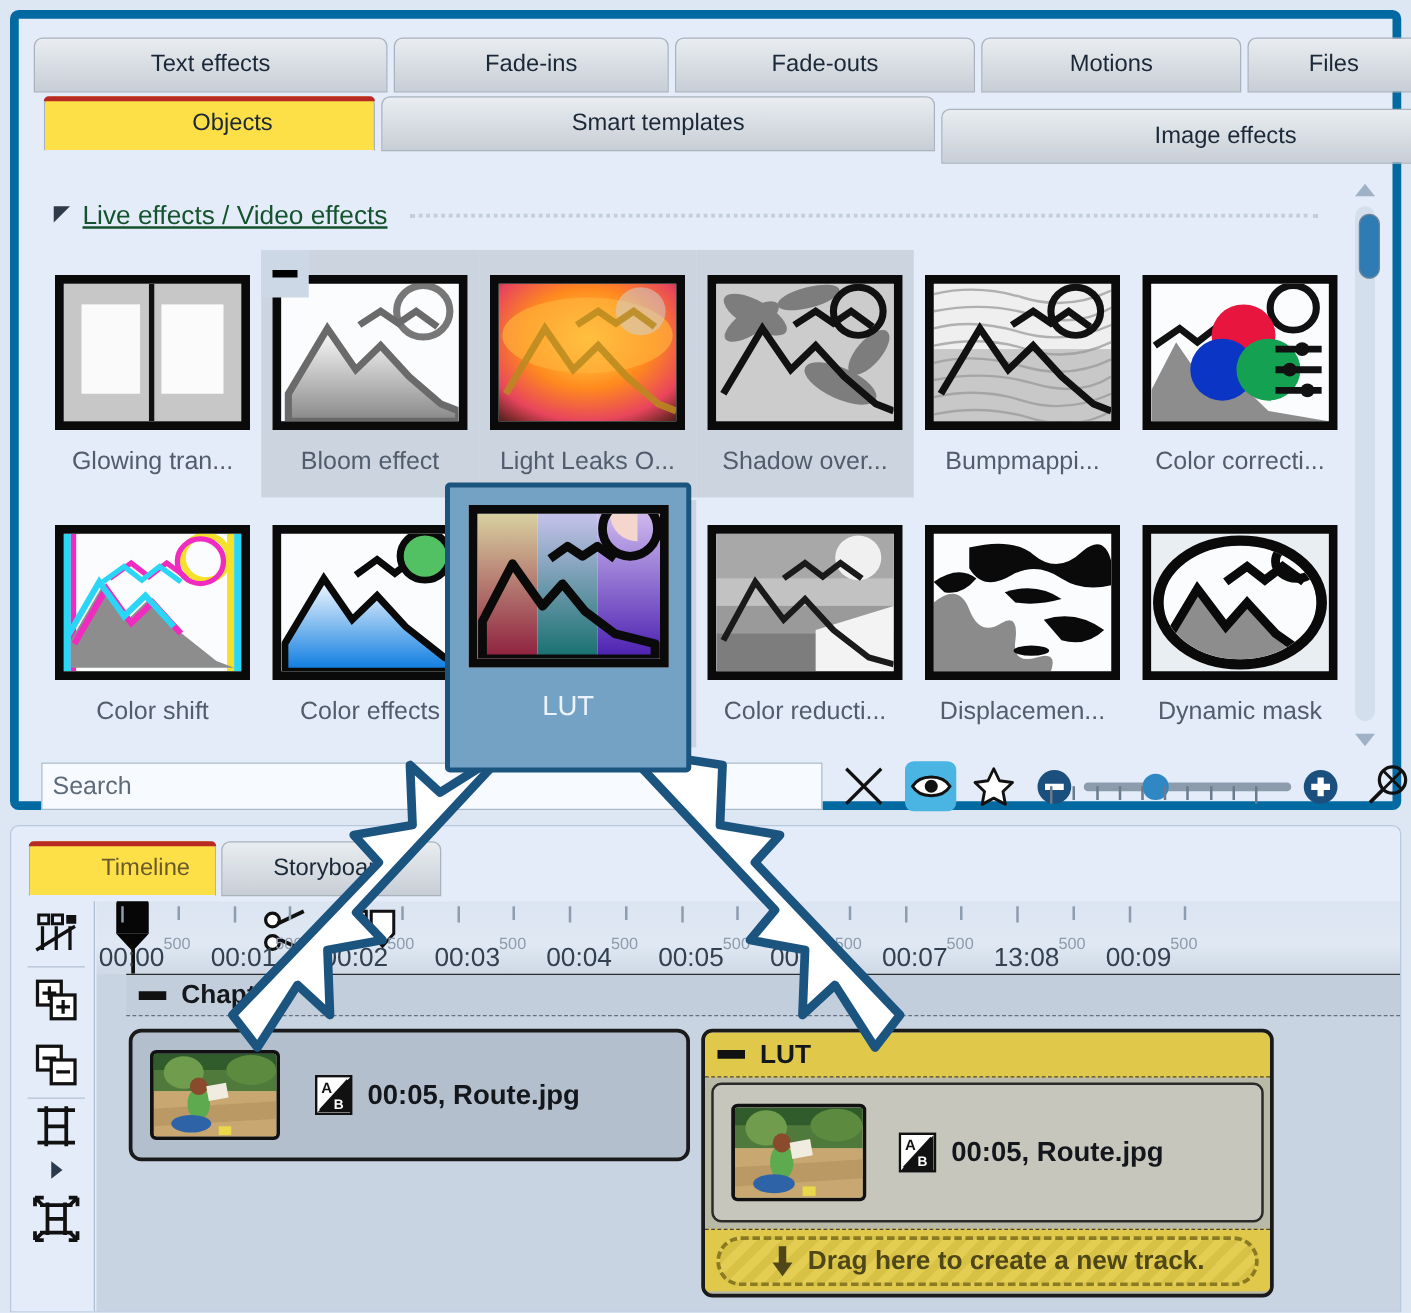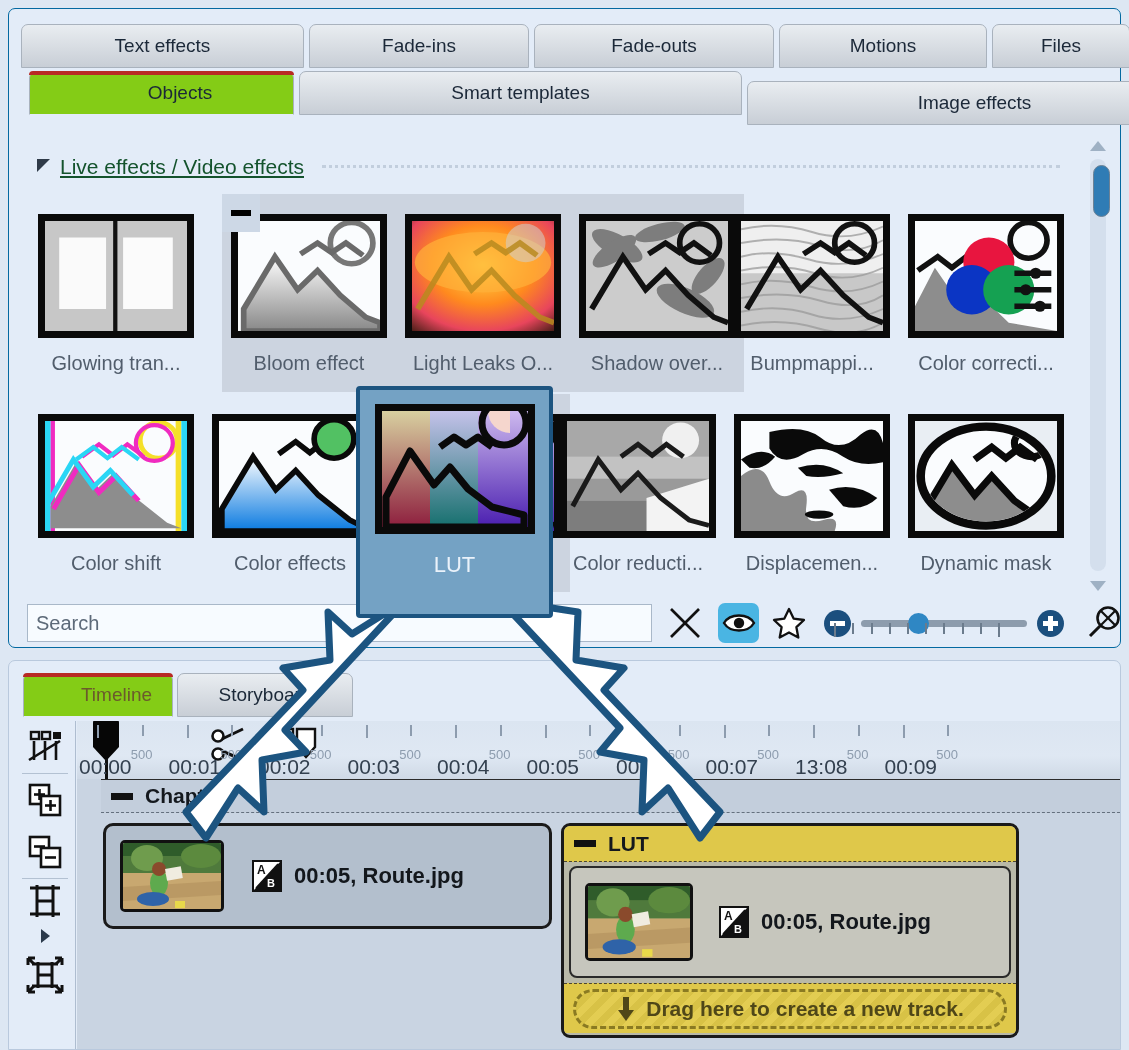--- a/index.html
+++ b/index.html
@@ -9,40 +9,40 @@
     background: #dde7f3;
     font-family: "Liberation Sans", sans-serif;
     overflow: hidden;
   }
   #root { position: relative; width: 1129px; height: 1050px; }
 
   
   .top-panel {
     position: absolute; left: 8px; top: 8px; width: 1113px; height: 640px;
     background: #e3ecf8;
-    border: 1px solid #0369a1;
+    border: 7px solid #0369a1;
     border-radius: 7px;
   }
 
   
   .tabrow { position: absolute; left: 12px; right: 10px; height: 44px; }
   .tabrow.r1 { top: 15px; }
   .tabrow.r2 { top: 62px; }
 
   .tab {
     position: absolute; top: 0; height: 44px;
     background: linear-gradient(to bottom, #e9edf1 0%, #d7dce2 55%, #c8ced6 100%);
     border: 1px solid #a9b2bd;
     border-radius: 7px 7px 0 0;
     display: flex; align-items: center; justify-content: center;
     font-size: 19px; color: #1b2838;
     cursor: default;
   }
   .tab.active {
-    background: #84cc16;
+    background: #fde047;
     border-bottom: 1px solid #e3ecf8;
     border-top: none;
     z-index: 5;
     padding-left: 37px;
   }
   .tab.active::before {
     content: ""; position: absolute; left: -1px; right: -1px; top: 0; height: 4px;
     background: #b82a24; border-radius: 7px 7px 0 0;
   }
 
@@ -62,21 +62,21 @@
   .dots { flex: 1; height: 2px; border-bottom: 3px dotted #c2cedd; margin-left: 8px; margin-bottom: 2px;}
 
   
   .grid {
     position: absolute; left: 20px; top: 185px; width: 1055px; height: 400px;
   }
   .cell {
     position: absolute; width: 174px; height: 198px;
     display: flex; flex-direction: column; align-items: center;
   }
-  .cell.hl { background: #ccd4e0; margin-left: 19px; }
+  .cell.hl { background: #ccd4e0; }
   .thumb {
     width: 156px; height: 124px; margin-top: 20px;
     border: 7px solid #0a0a0a; background: #f2f5f8;
     position: relative; overflow: hidden;
   }
   .cell-label {
     margin-top: 14px; font-size: 20px; color: #515d6c; white-space: nowrap;
   }
   .minus-badge {
     position: absolute; left: 0px; top: 0px; width: 38px; height: 38px;

